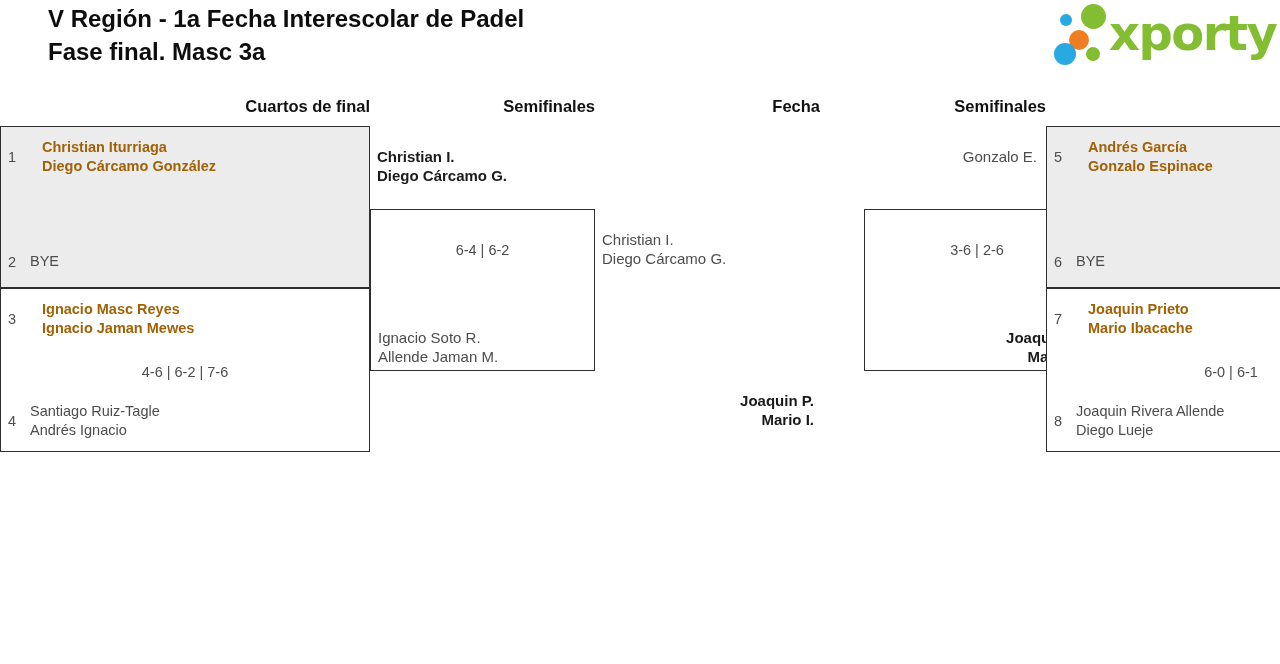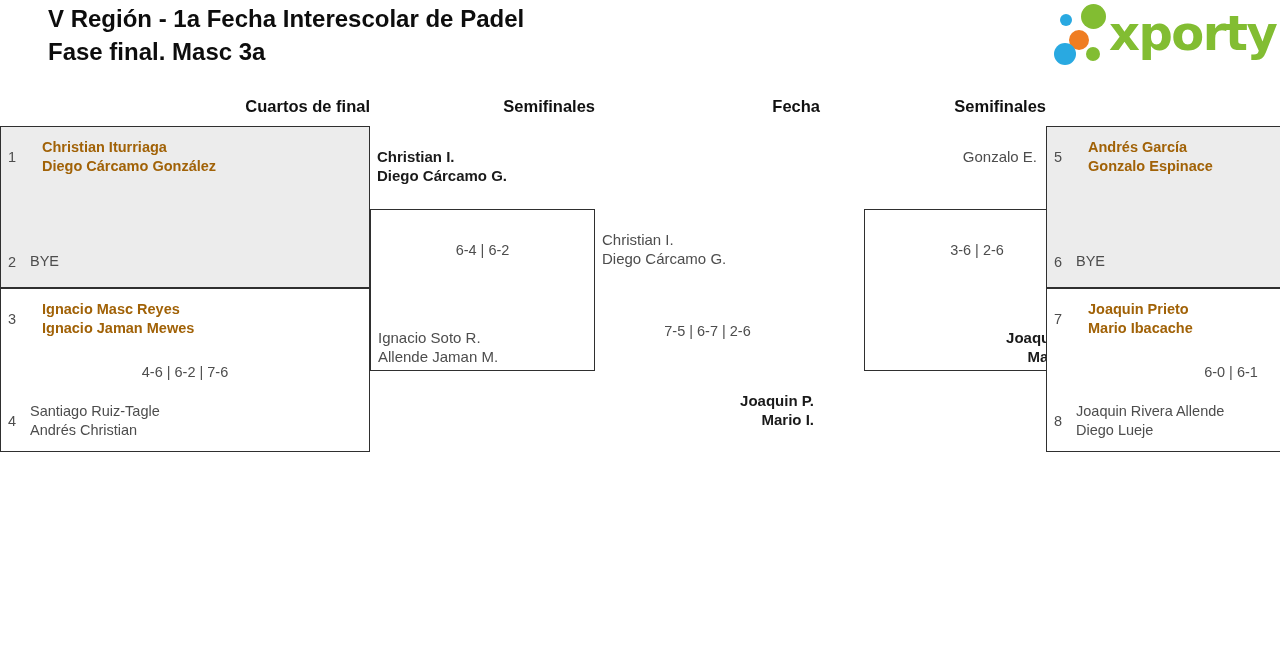--- a/index.html
+++ b/index.html
@@ -127,21 +127,21 @@
       <div class="names">
         <div>Ignacio Masc Reyes</div>
         <div>Ignacio Jaman Mewes</div>
       </div>
     </div>
     <div class="score">4-6 | 6-2 | 7-6</div>
     <div class="team team-bottom lose">
       <span class="seed">4</span>
       <div class="names">
         <div>Santiago Ruiz-Tagle</div>
-        <div>Andrés Christian</div>
+        <div>Andrés Ignacio</div>
       </div>
     </div>
   </div>
 
   <div class="sf-winner team-label" id="sfwL">
     <div>Christian I.</div>
     <div>Diego Cárcamo G.</div>
   </div>
   <div class="box sf" id="boxSFL">
     <div class="score">6-4 | 6-2</div>
@@ -149,21 +149,20 @@
       <div>Ignacio Soto R.</div>
       <div>Allende Jaman M.</div>
     </div>
   </div>
 
   <div class="final-col">
     <div class="final-top team-label">
       <div>Christian I.</div>
       <div>Diego Cárcamo G.</div>
     </div>
-    <div class="final-score">7-5 | 6-7 | 2-6</div>
     <div class="final-bottom team-label">
       <div>Joaquin P.</div>
       <div>Mario I.</div>
     </div>
   </div>
 
   <div class="sf-winner team-label" id="sfwR">
     <div>Gonzalo E.</div>
   </div>
   <div class="box sf" id="boxSFR">

